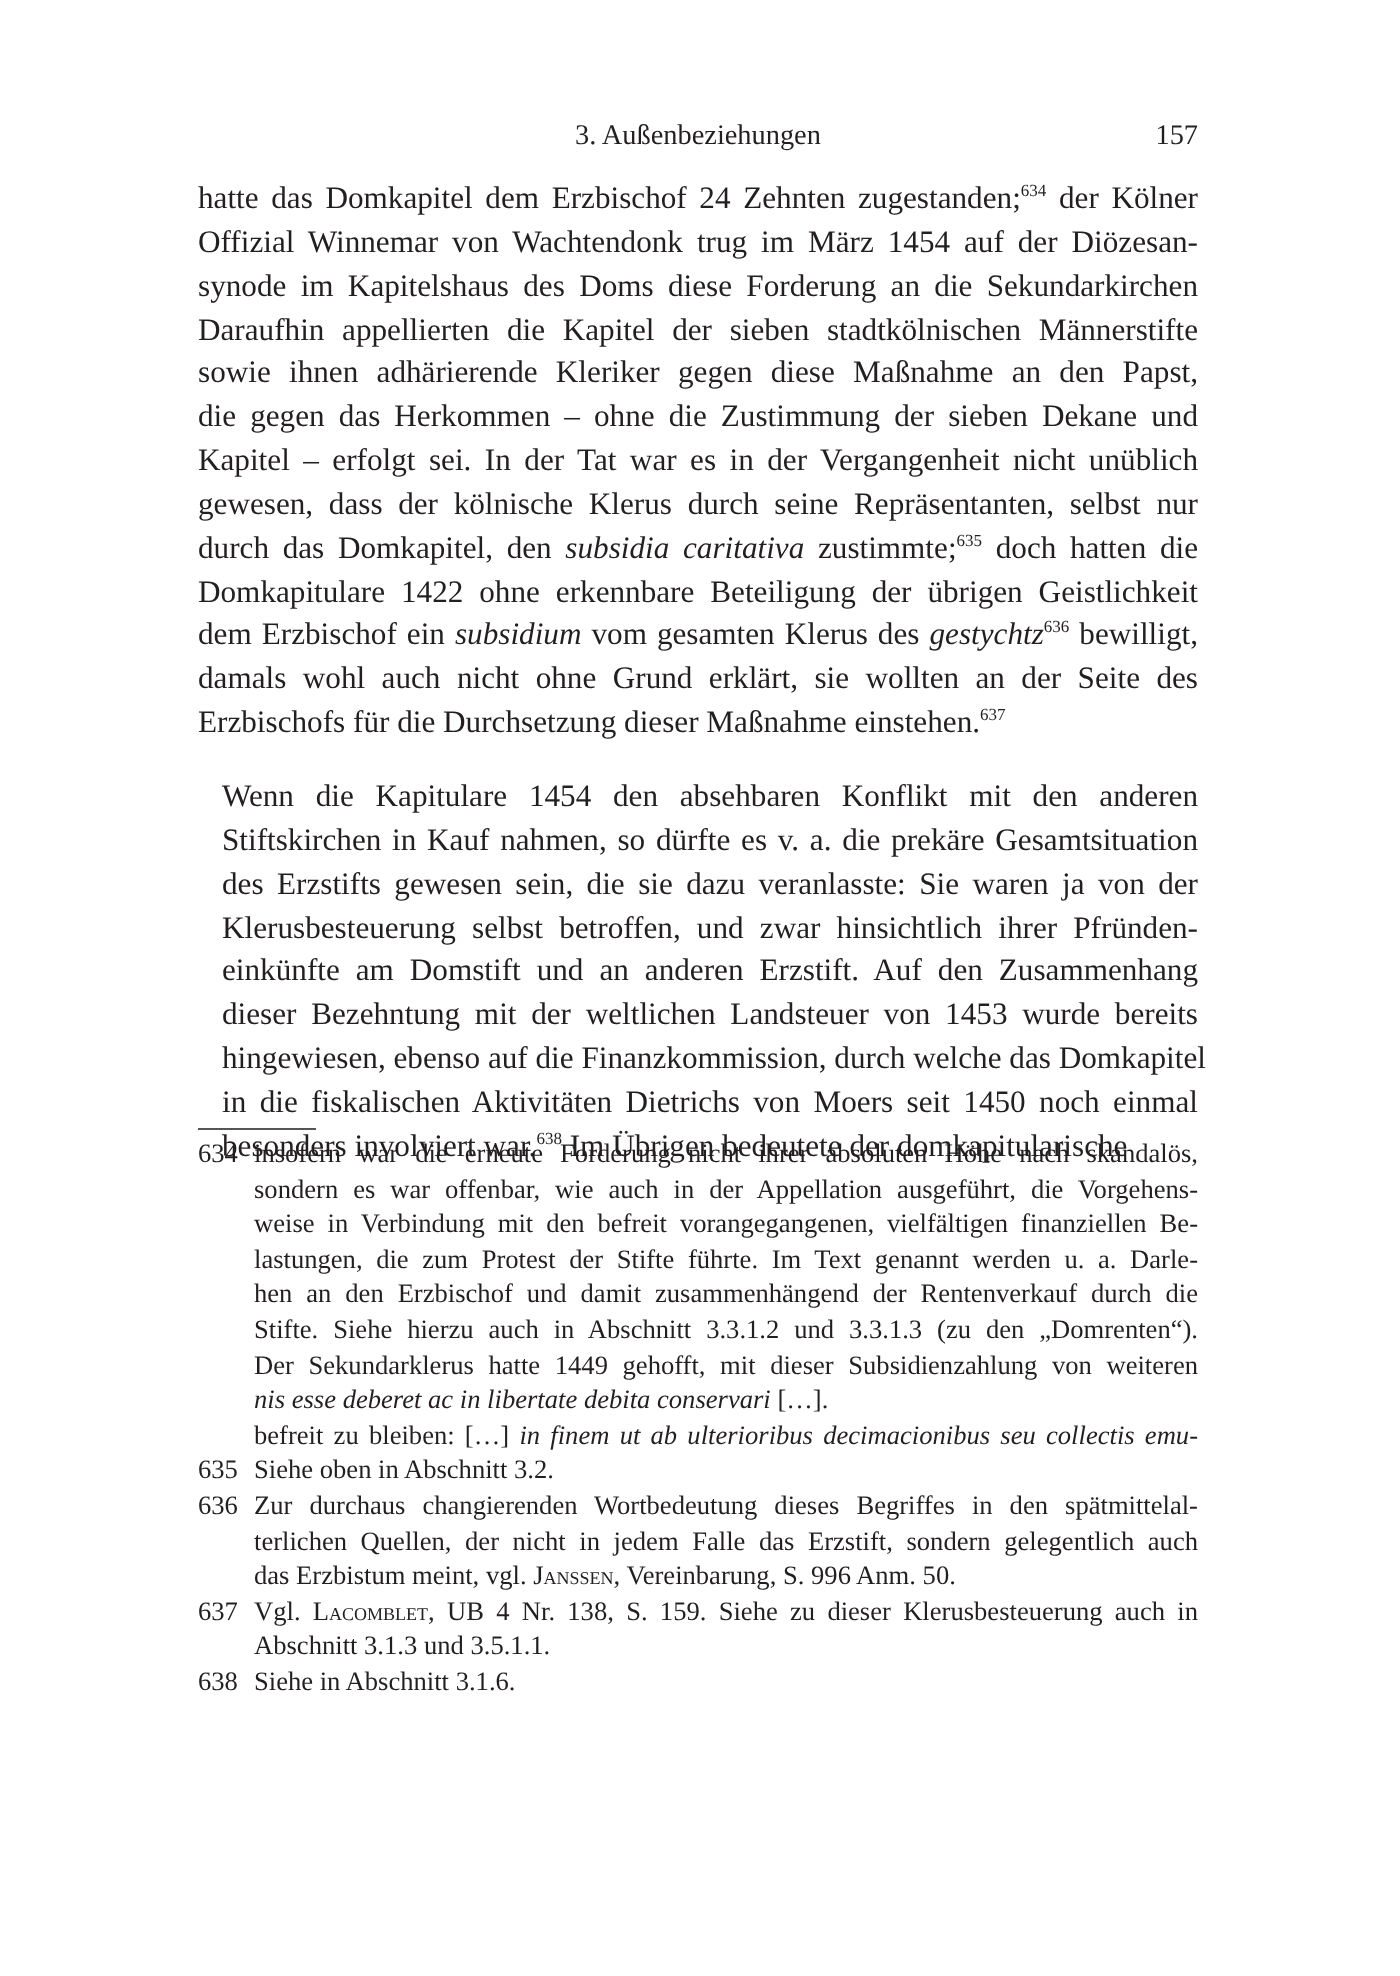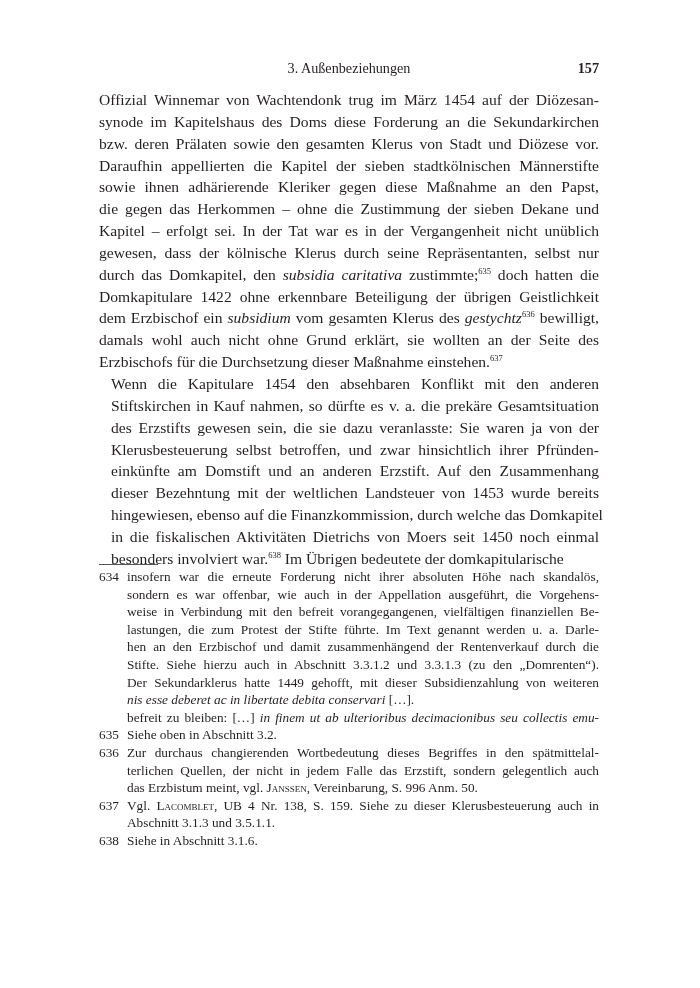--- a/index.html
+++ b/index.html
@@ -1,25 +1,25 @@
 <!DOCTYPE html>
 <html><head>
 <meta charset="utf-8">
 <style>
   html, body { margin: 0; padding: 0; background: #ffffff; }
   body { width: 700px; height: 988px; position: relative; overflow: hidden;
          font-family: "Liberation Serif", "DejaVu Serif", serif; color: #231f20; }
   .running-head { position: absolute; top: 60px; left: 99px; width: 500px; height: 20px;
          font-size: 14.2px; }
   .running-title { position: absolute; left: 0; right: 0; text-align: center; top: 0; }
-  .page-number { position: absolute; right: 0; top: 0; font-weight: bold; }
+  .page-number { position: absolute; right: 0; top: 0; }
   .body-text { position: absolute; top: 89px; left: 99px; width: 500px;
          font-size: 15.6px; line-height: 21.85px; text-align: justify; hyphens: manual; }
   .body-text p { margin: 0; }
-  .body-text p.indent { text-indent: 12px; }
+  .body-text p.indent { text-indent: 12px; margin-top: 15px; }
   .line { display: block; text-align: justify; text-align-last: justify; white-space: nowrap; }
   .line.last { text-align-last: left; }
   sup.fn { font-size: 8.5px; vertical-align: 6px; line-height: 0; }
   .footnote-rule { position: absolute; top: 564px; left: 99px; width: 59px; height: 0;
          border-top: 1px solid #555; }
   .footnotes { position: absolute; top: 568px; left: 99px; width: 500px;
          font-size: 13.3px; line-height: 17.6px; }
   .fn-item { position: relative; padding-left: 28px; }
   .fn-num { position: absolute; left: 0; top: 0; }
   .fn-body .line { white-space: nowrap; }
@@ -29,23 +29,23 @@
 </head>
 <body>
 
 <div class="running-head">
   <span class="running-title">3. Außenbeziehungen</span>
   <span class="page-number">157</span>
 </div>
 
 <div class="body-text">
   <p>
+      <span class="line"><span>hatte das Domkapitel dem Erzbischof 24 Zehnten zugestanden;</span><sup class="fn">634</sup><span> der Kölner</span></span>
       <span class="line"><span>Offizial Winnemar von Wachtendonk trug im März 1454 auf der Diözesan-</span></span>
       <span class="line"><span>synode im Kapitelshaus des Doms diese Forderung an die Sekundarkirchen</span></span>
-      <span class="line"><span>bzw. deren Prälaten sowie den gesamten Klerus von Stadt und Diözese vor.</span></span>
       <span class="line"><span>Daraufhin appellierten die Kapitel der sieben stadtkölnischen Männerstifte</span></span>
       <span class="line"><span>sowie ihnen adhärierende Kleriker gegen diese Maßnahme an den Papst,</span></span>
       <span class="line"><span>die gegen das Herkommen – ohne die Zustimmung der sieben Dekane und</span></span>
       <span class="line"><span>Kapitel – erfolgt sei. In der Tat war es in der Vergangenheit nicht unüblich</span></span>
       <span class="line"><span>gewesen, dass der kölnische Klerus durch seine Repräsentanten, selbst nur</span></span>
       <span class="line"><span>durch das Domkapitel, den </span><em>subsidia caritativa</em><span> zustimmte;</span><sup class="fn">635</sup><span> doch hatten die</span></span>
       <span class="line"><span>Domkapitulare 1422 ohne erkennbare Beteiligung der übrigen Geistlichkeit</span></span>
       <span class="line"><span>dem Erzbischof ein </span><em>subsidium</em><span> vom gesamten Klerus des </span><em>gestychtz</em><sup class="fn">636</sup><span> bewilligt,</span></span>
       <span class="line"><span>damals wohl auch nicht ohne Grund erklärt, sie wollten an der Seite des</span></span>
       <span class="line last"><span>Erzbischofs für die Durchsetzung dieser Maßnahme einstehen.</span><sup class="fn">637</sup></span>

